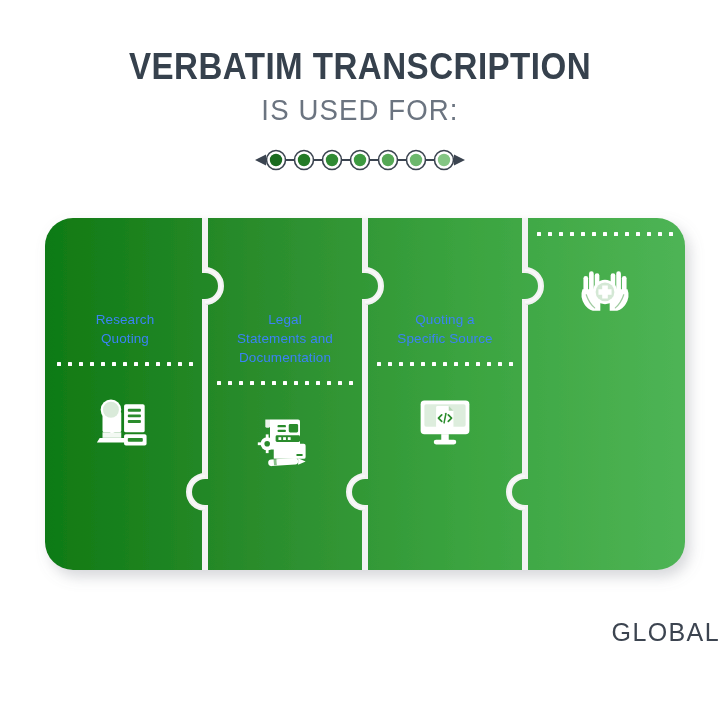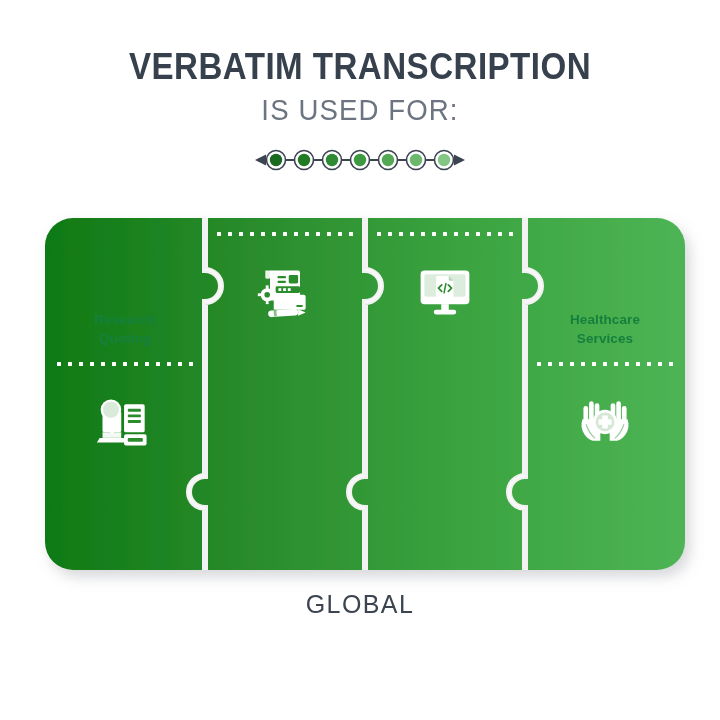--- a/index.html
+++ b/index.html
@@ -90,23 +90,23 @@
     position: relative;
     flex: 1 1 0;
     display: flex;
     flex-direction: column;
     align-items: center;
   }
   .card-label {
     margin-top: 92px;
     font-size: 13.5px;
     line-height: 1.42;
-    color: #15803d;
+    color: #3b82f6;
     text-align: center;
-    font-weight: 700;
+    font-weight: 400;
     letter-spacing: 0.1px;
     max-width: 140px;
   }
   .dotrow {
     margin-top: 14px;
     display: flex;
     gap: 7.5px;
     align-items: center;
     justify-content: center;
   }
@@ -124,23 +124,23 @@
     display: flex;
     align-items: center;
     justify-content: center;
   }
   .card-icon svg { display: block; }
 
   
   .logo {
     position: absolute;
     left: 0;
-    top: 592px;
+    top: 620px;
     width: 720px;
-    text-align: center;
+    text-align: right;
     line-height: 1.02;
   }
   .logo-line {
     font-family: "Liberation Sans", sans-serif;
     font-size: 25px;
     font-weight: 400;
     letter-spacing: 1.4px;
     color: #3c4450;
     display: block;
   }
@@ -272,20 +272,25 @@
             <rect x="35" y="50" width="16" height="4" rx="1" fill="#2a8c2c"></rect>
 
             <circle cx="17" cy="20" r="11" fill="#ffffff"></circle>
             <circle cx="17" cy="20" r="8.5" fill="#2a8c2c" opacity="0.18"></circle>
             <rect x="14.5" y="29" width="6" height="16" rx="3" fill="#ffffff" transform="rotate(-8 17.5 37)"></rect>
           </svg>
         </div>
       </div>
 
       <div class="card">
+        <div class="card-label">
+          <div>Legal</div>
+          <div>Statements and</div>
+          <div>Documentation</div>
+        </div>
         <div class="dotrow">
             <span></span>
             <span></span>
             <span></span>
             <span></span>
             <span></span>
             <span></span>
             <span></span>
             <span></span>
             <span></span>
@@ -322,20 +327,24 @@
             </g>
 
             <rect x="14" y="52" width="32" height="7" rx="3.5" fill="#ffffff" transform="rotate(-4 30 55)"></rect>
             <path d="M46 51.5 l8 3.5 l-8 3.5 z" fill="#ffffff"></path>
             <rect x="20" y="52" width="3" height="7" fill="#2a8c2c" opacity="0.55" transform="rotate(-4 21 55)"></rect>
           </svg>
         </div>
       </div>
 
       <div class="card">
+        <div class="card-label">
+          <div>Quoting a</div>
+          <div>Specific Source</div>
+        </div>
         <div class="dotrow">
             <span></span>
             <span></span>
             <span></span>
             <span></span>
             <span></span>
             <span></span>
             <span></span>
             <span></span>
             <span></span>
@@ -358,24 +367,20 @@
             <path d="M36 16 l5 5 h-5 z" fill="#2a8c2c" opacity="0.35"></path>
 
             <path d="M28.5 25.5 l-3.5 3.5 l3.5 3.5" stroke="#2a8c2c" stroke-width="1.8" fill="none" stroke-linecap="round" stroke-linejoin="round"></path>
             <path d="M35.5 25.5 l3.5 3.5 l-3.5 3.5" stroke="#2a8c2c" stroke-width="1.8" fill="none" stroke-linecap="round" stroke-linejoin="round"></path>
             <path d="M33 24 l-2 10" stroke="#2a8c2c" stroke-width="1.6" stroke-linecap="round"></path>
           </svg>
         </div>
       </div>
 
       <div class="card">
-        <div class="card-label">
-          <div>Healthcare</div>
-          <div>Services</div>
-        </div>
         <div class="dotrow">
             <span></span>
             <span></span>
             <span></span>
             <span></span>
             <span></span>
             <span></span>
             <span></span>
             <span></span>
             <span></span>

